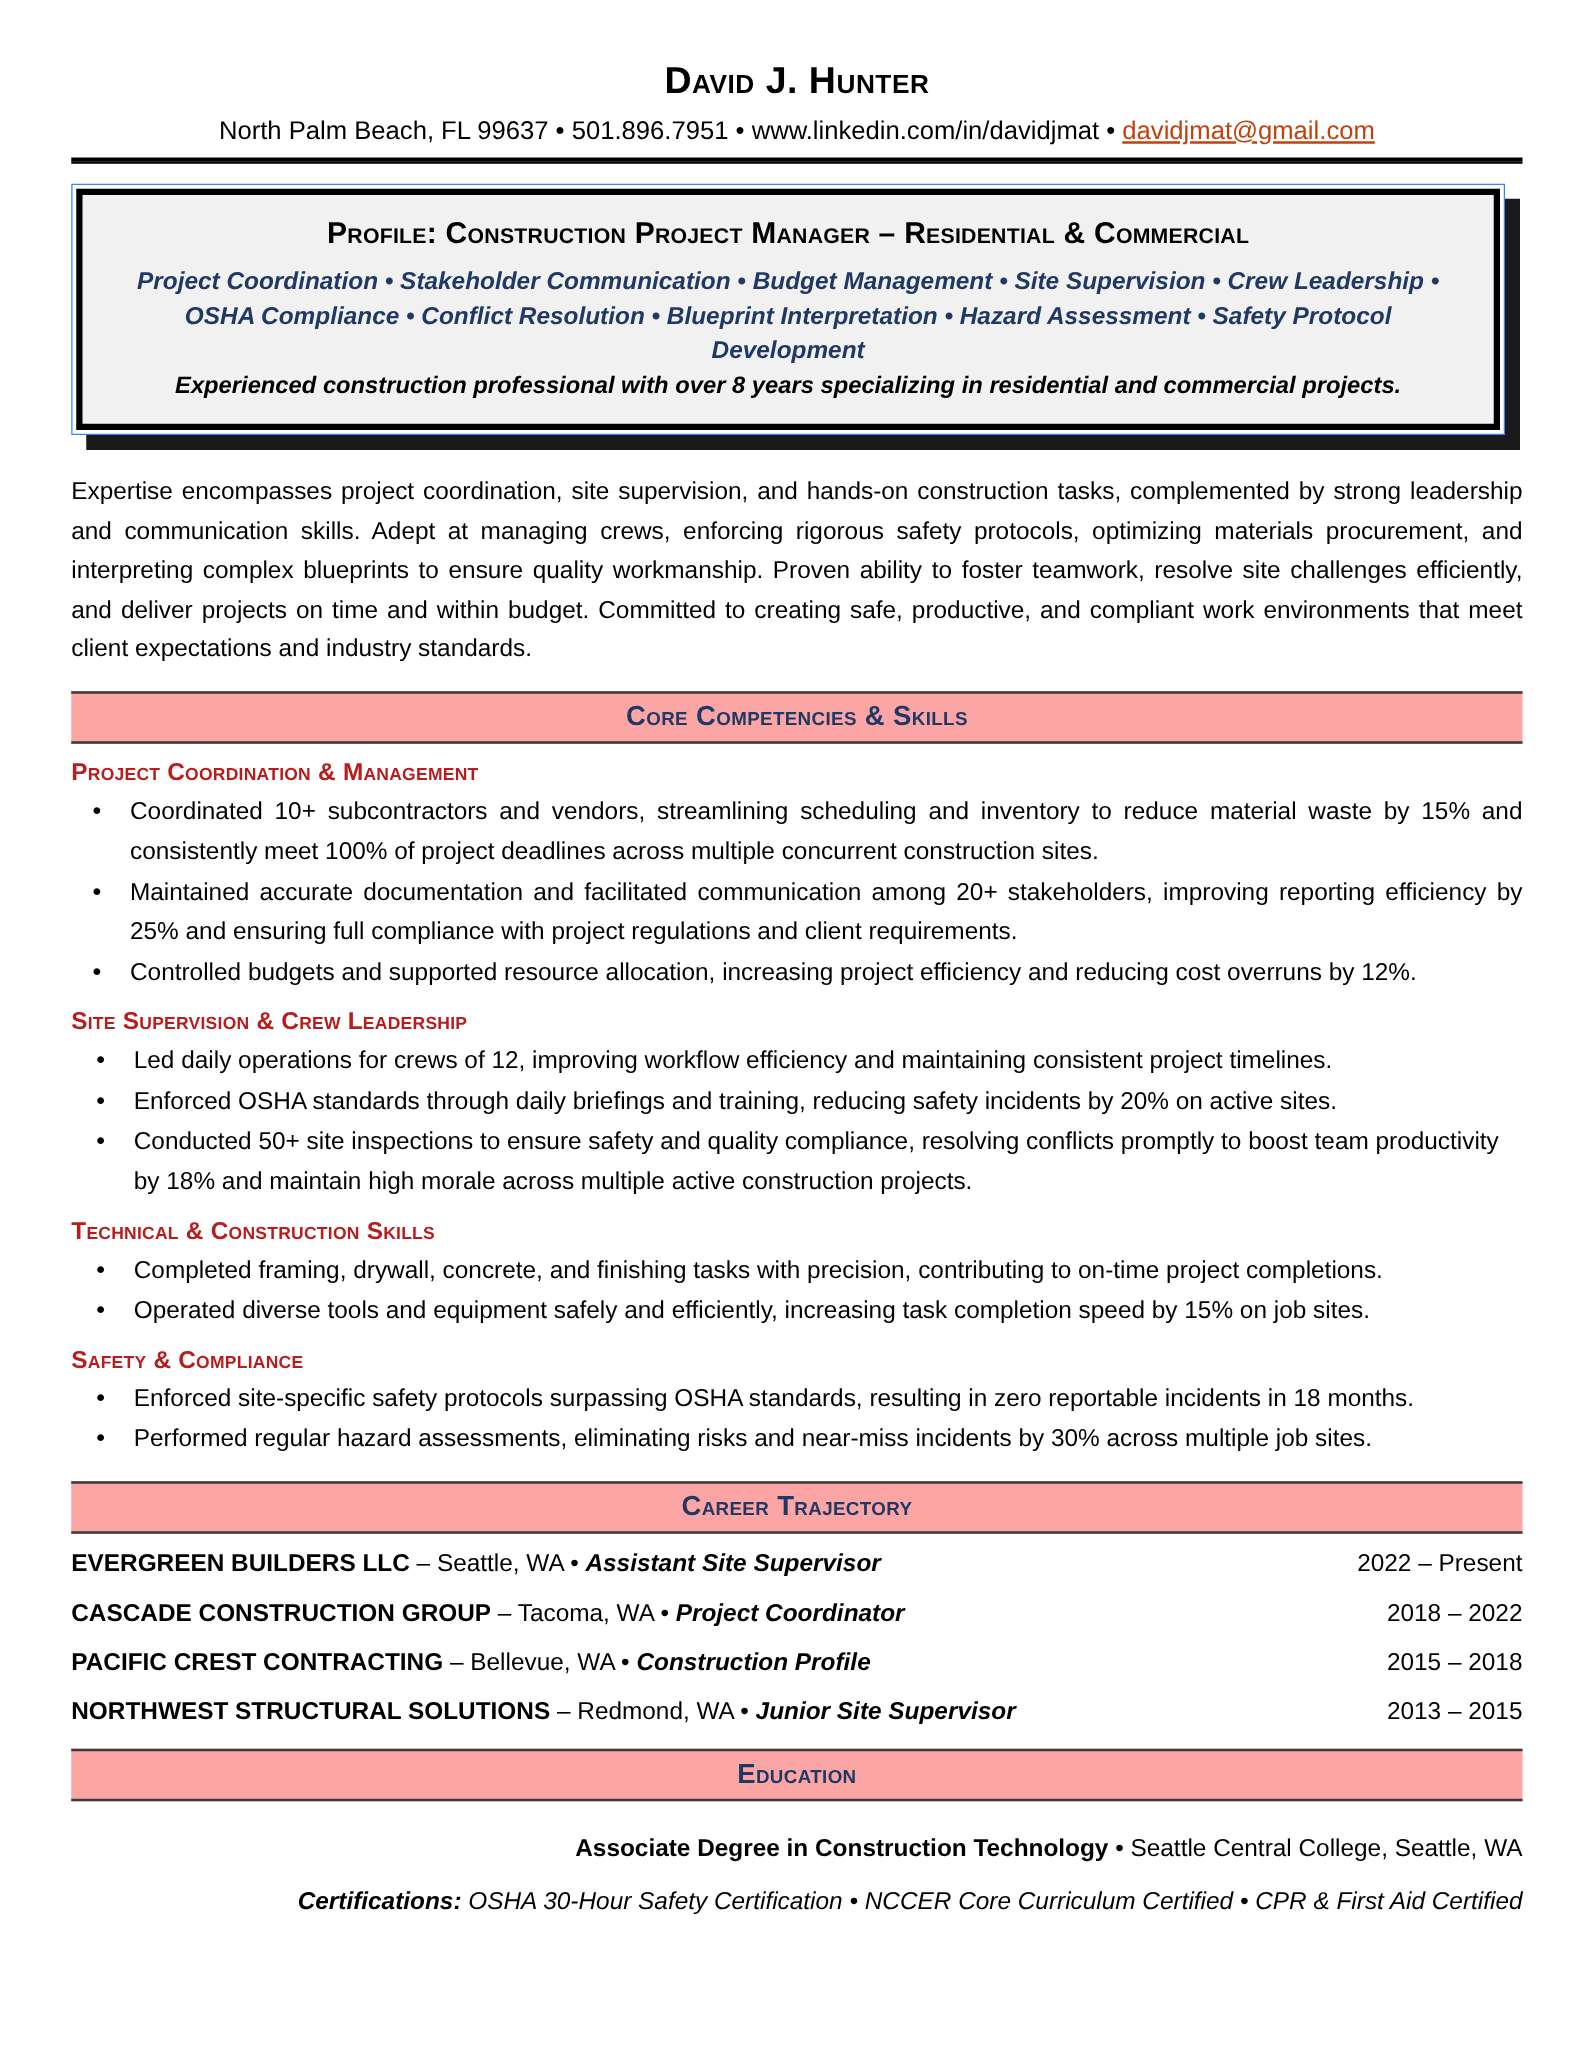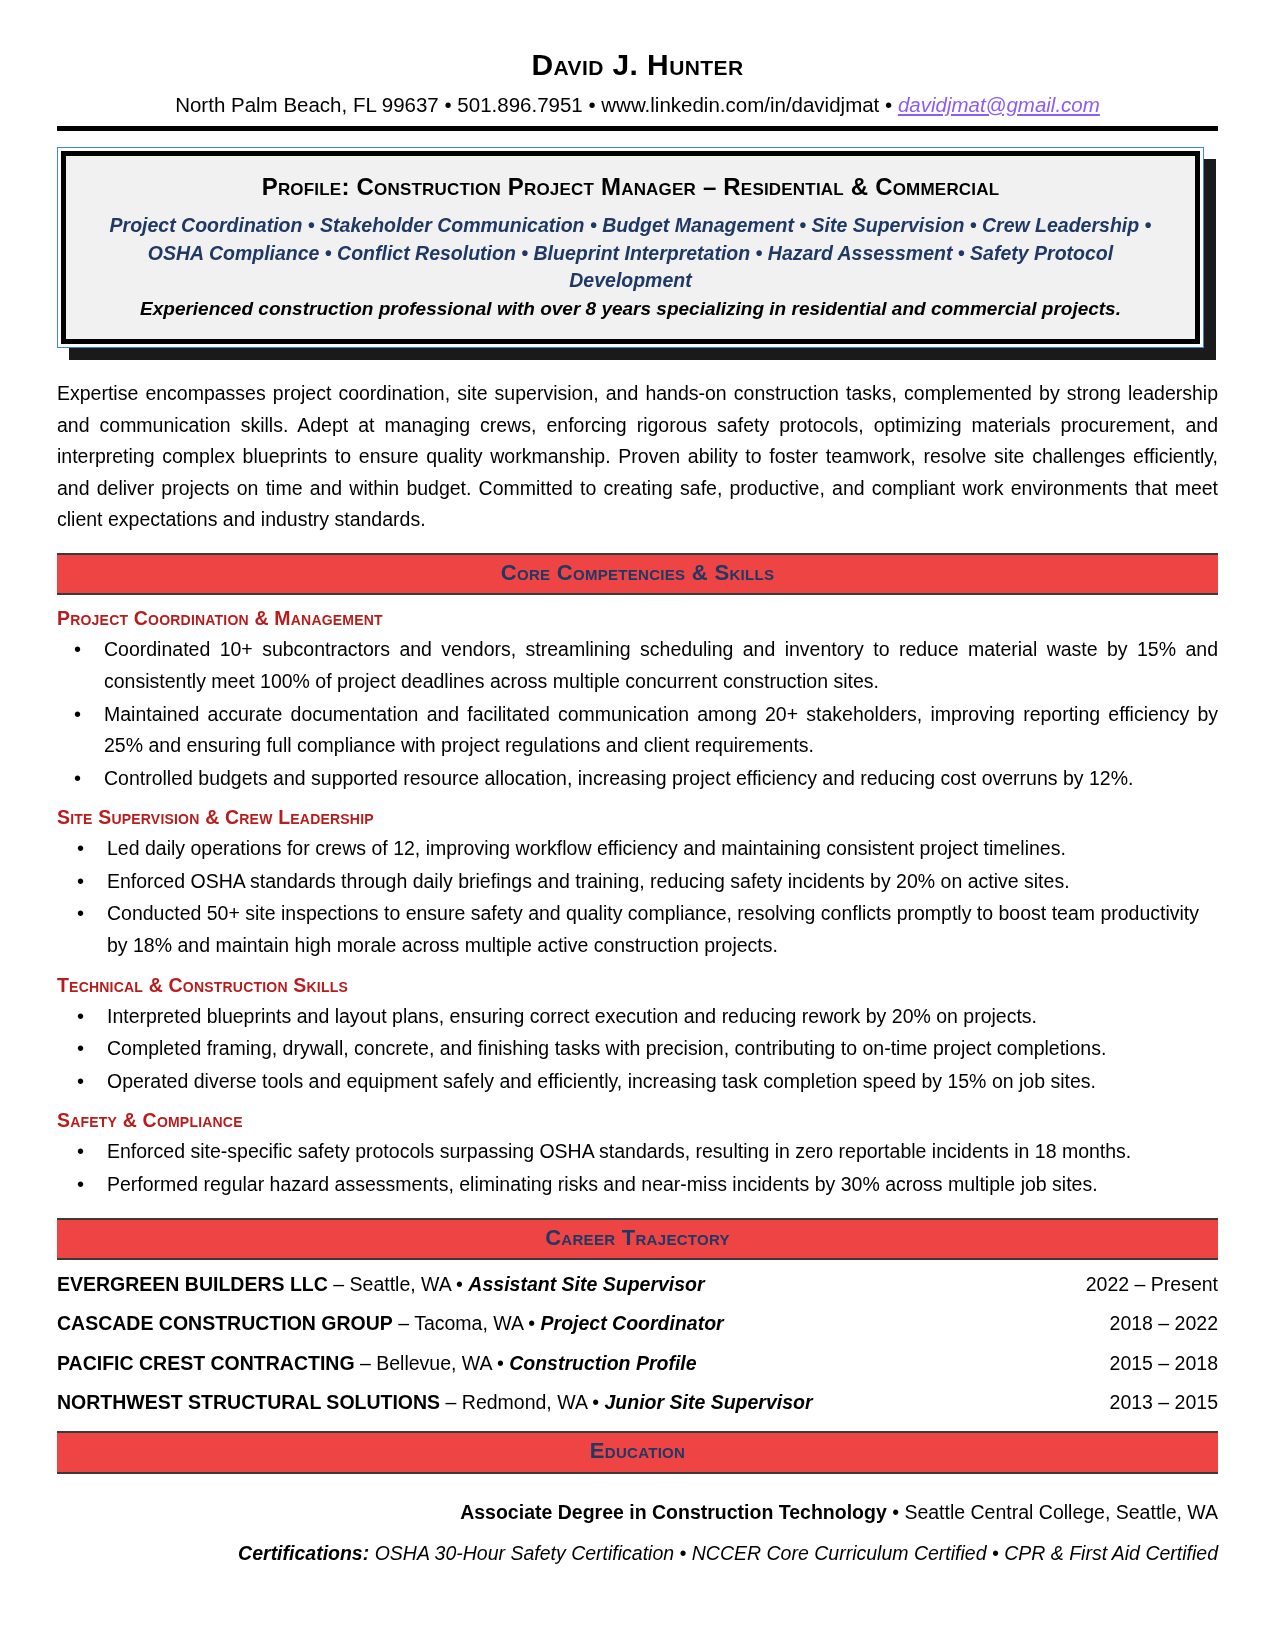--- a/index.html
+++ b/index.html
@@ -33,23 +33,22 @@
     line-height: 1.15;
   }
   .contact {
     text-align: center;
     font-size: 20.5px;
     margin: 10px 0 0 0;
     line-height: 1.2;
     white-space: nowrap;
   }
   .contact a, .maillink {
-    color: #8b5cf6;
+    color: #c2410c;
     text-decoration: underline;
-    font-style: italic;
   }
   .header-rule {
     margin-top: 9px;
     border-top: 3px solid #000;
     border-bottom: 2px solid #000;
     height: 4px;
   }
 
   
   .profile-wrap {
@@ -111,21 +110,21 @@
     margin-top: 30px;
     font-size: 19.5px;
     line-height: 1.62;
     text-align: justify;
     text-justify: inter-word;
   }
 
   
   .sec-bar {
     margin-top: 17px;
-    background: #ef4444;
+    background: #fca5a5;
     border-top: 2px solid #3A3A3A;
     border-bottom: 2px solid #3A3A3A;
     text-align: center;
     padding: 5px 0 7px 0;
   }
   .sec-bar-text {
     font-size: 22px;
     font-weight: bold;
     font-variant: small-caps;
     color: #1F3864;
@@ -238,21 +237,20 @@
     <ul class="bullets indent2">
       <li>Led daily operations for crews of 12, improving workflow efficiency and maintaining consistent project timelines.</li>
       <li>Enforced OSHA standards through daily briefings and training, reducing safety incidents by 20% on active sites.</li>
       <li>Conducted 50+ site inspections to ensure safety and quality compliance, resolving conflicts promptly to boost team productivity by 18% and maintain high morale across multiple active construction projects.</li>
     </ul>
   </div>
 
   <div>
     <div class="subsec">Technical &amp; Construction Skills</div>
     <ul class="bullets indent2">
-      <li>Interpreted blueprints and layout plans, ensuring correct execution and reducing rework by 20% on projects.</li>
       <li>Completed framing, drywall, concrete, and finishing tasks with precision, contributing to on-time project completions.</li>
       <li>Operated diverse tools and equipment safely and efficiently, increasing task completion speed by 15% on job sites.</li>
     </ul>
   </div>
 
   <div>
     <div class="subsec">Safety &amp; Compliance</div>
     <ul class="bullets indent2">
       <li>Enforced site-specific safety protocols surpassing OSHA standards, resulting in zero reportable incidents in 18 months.</li>
       <li>Performed regular hazard assessments, eliminating risks and near-miss incidents by 30% across multiple job sites.</li>

